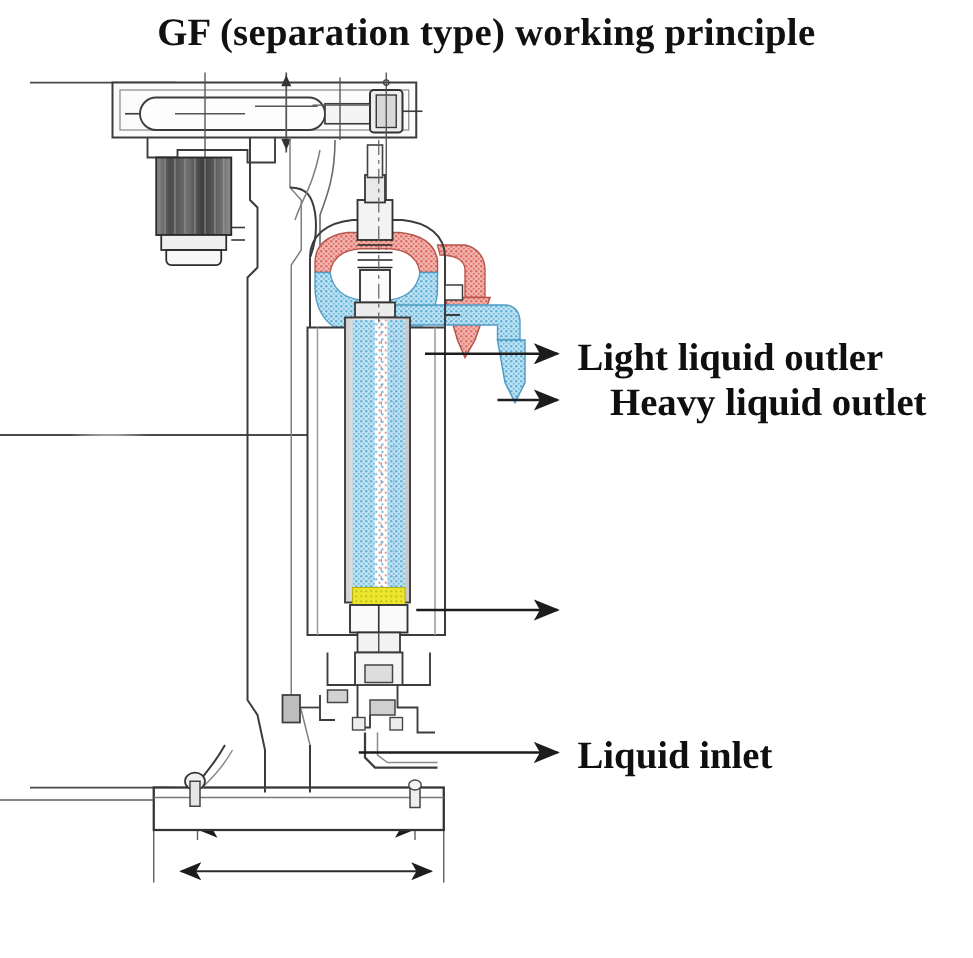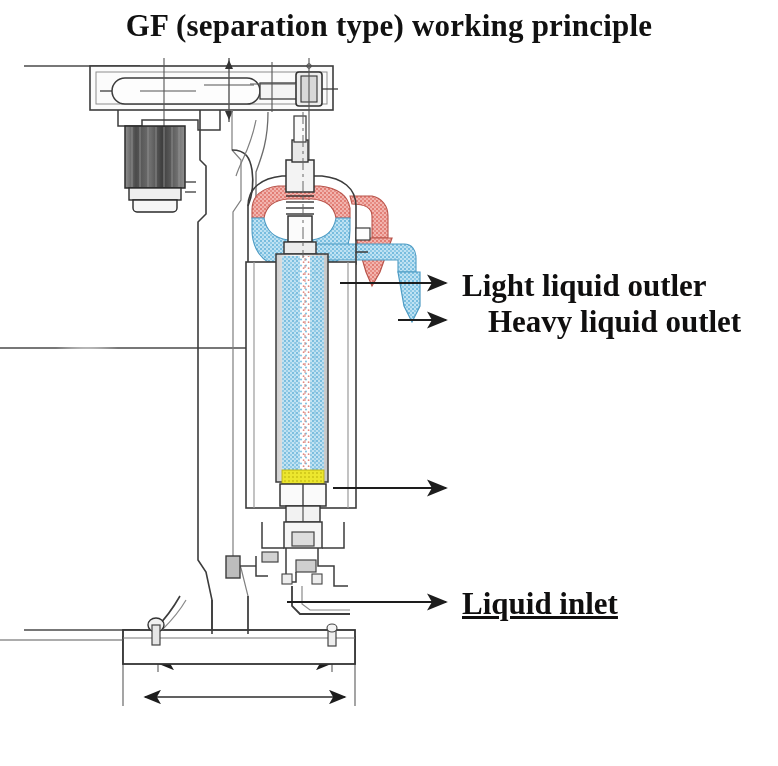--- a/index.html
+++ b/index.html
@@ -346,15 +346,15 @@
       <line x1="333" y1="488" x2="446" y2="488" marker-end="url(#arrowEnd)"></line>
       <line x1="287" y1="602" x2="446" y2="602" marker-end="url(#arrowEnd)"></line>
     </g>
   </svg>
 
   <div id="wm-left"></div>
   <div id="wm-right"></div>
 
   <div class="callout" style="left:462px; top:270px;">Light liquid outler</div>
   <div class="callout" style="left:446px; top:306px;margin-left:42px;">Heavy liquid outlet</div>
-  <div class="callout" style="left:462px; top:588px;text-decoration:underline;">Liquid inlet</div>
+  <div class="callout" style="left:462px; top:588px;">Liquid inlet</div>
 
 </div>
 
 </body></html>

